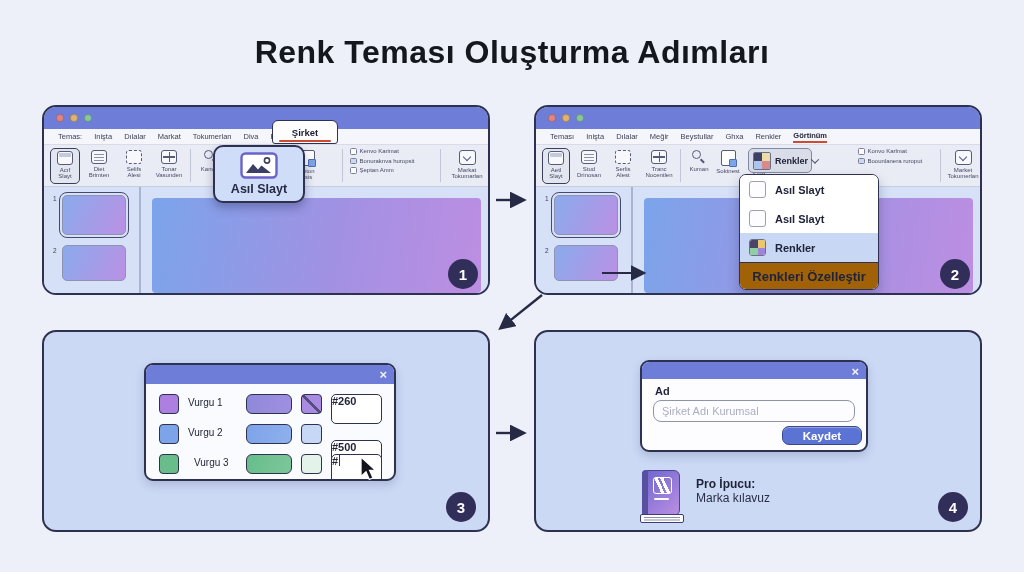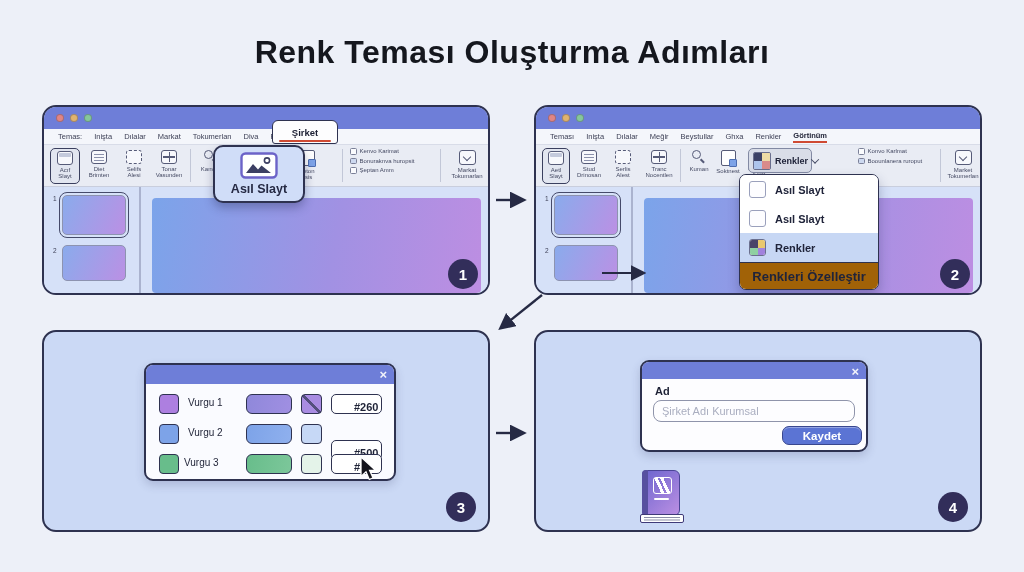--- a/index.html
+++ b/index.html
@@ -108,21 +108,21 @@
   .dd-footer{height:26px;border-top:1.5px solid #2e3250;background:#a16207;display:flex;align-items:center;justify-content:center;font-size:13px;font-weight:700;color:#20243a;}
   
   .dlg3{position:absolute;left:100px;top:31px;width:252px;height:118px;border:2px solid #2e3250;border-radius:9px;background:#fafbff;box-shadow:0 4px 10px rgba(50,55,100,.2);box-sizing:border-box;overflow:hidden;}
   .dlg-head{height:19px;background:#6e7ed8;position:relative;}
   .dlg-close{position:absolute;right:7px;top:1px;color:#f2f3fa;font-size:13px;font-weight:700;line-height:17px;}
   .chip{position:absolute;width:20px;height:20px;border:1.5px solid #2e3250;border-radius:4px;box-sizing:border-box;}
   .vlabel{position:absolute;font-size:10px;font-weight:400;color:#1e2236;}
   .pill{position:absolute;width:46px;height:20px;border:1.5px solid #2e3250;border-radius:6px;box-sizing:border-box;}
   .small-sw{position:absolute;width:21px;height:20px;border:1.5px solid #2e3250;border-radius:4px;box-sizing:border-box;}
   .small-sw.slash{background-image:linear-gradient(45deg,transparent 44%,#544f7e 44%,#544f7e 56%,transparent 56%);}
-  .hexbox{position:absolute;width:51px;height:20px;border:1.5px solid #2e3250;border-radius:5px;background:#fff;box-sizing:border-box;display:flex;align-items:flex-end;padding-left:22px;font-size:11px;font-weight:700;color:#1e2236;}
+  .hexbox{position:absolute;width:51px;height:30px;border:1.5px solid #2e3250;border-radius:5px;background:#fff;box-sizing:border-box;display:flex;align-items:flex-start;padding-left:0;font-size:11px;font-weight:700;color:#1e2236;}
   .caret{display:inline-block;width:1.3px;height:11px;background:#2e3250;margin-left:1px;}
   
   .dlg4{position:absolute;left:104px;top:28px;width:228px;height:92px;border:2px solid #2e3250;border-radius:9px;background:#fdfdff;box-shadow:0 4px 10px rgba(50,55,100,.2);box-sizing:border-box;overflow:hidden;}
   .dlg4 .dlg-head{height:17px;}
   .field-label{position:absolute;left:13px;top:23px;font-size:11px;font-weight:700;color:#1e2236;}
   .dlg-input{
     position:absolute;left:11px;top:38px;width:202px;height:22px;border:1.5px solid #8f94ab;border-radius:8px;
     background:#fdfdff;font-size:11px;color:#3c3f55;padding:0 8px;box-sizing:border-box;font-family:"Liberation Sans",sans-serif;
   }
   .dlg-input::placeholder{color:#aaaec0;}
@@ -371,21 +371,21 @@
 
     <div class="chip" style="left:13px;top:59px;background:#7da3e8;"></div>
     <div class="vlabel" style="left:42px;top:62px;">Vurgu 2</div>
     <div class="pill" style="left:100px;top:59px;background:linear-gradient(100deg,#7da3e8,#8fb0ee);"></div>
     <div class="small-sw" style="left:155px;top:59px;background:#c6d8f6;"></div>
     <div class="hexbox" style="left:185px;top:75px;">
         <span>#500</span>
       </div>
 
     <div class="chip" style="left:13px;top:89px;background:#68bd8b;"></div>
-    <div class="vlabel" style="left:38px;top:92px;">Vurgu 3</div>
+    <div class="vlabel" style="left:48px;top:92px;">Vurgu 3</div>
     <div class="pill" style="left:100px;top:89px;background:linear-gradient(100deg,#68bd8b,#7cc79a);"></div>
     <div class="small-sw" style="left:155px;top:89px;background:#e4f3e9;"></div>
     <div class="hexbox" style="left:185px;top:89px;">
         <span>#</span>
         <span class="caret"></span>
       </div>
   </div>
   <svg style="position:absolute;left:314px;top:124px;z-index:9;" width="22" height="26" viewBox="0 0 22 26">
     <path d="M3,1 L3,20.5 L8,15.8 L11.3,23.5 L15,21.8 L11.6,14.3 L17.5,14.3 Z" fill="#14141c" stroke="#ffffff" stroke-width="1.3"></path>
   </svg>
@@ -401,20 +401,24 @@
     <input class="dlg-input" type="text" placeholder="Şirket Adı Kurumsal" style="">
     <div class="save-btn">Kaydet</div>
   </div>
   <div class="tip">
     <div class="book">
       <div class="book-cover"></div>
       <div class="book-spine"></div>
       <div class="book-emblem"></div>
       <div class="book-line"></div>
       <div class="book-pages"></div>
+    </div>
+    <div>
+      <div class="tip-title">Pro İpucu:</div>
+      <div class="tip-text">Marka kılavuz</div>
     </div>
   </div>
   <div class="badge">4</div>
 </div>
 
 <svg class="flow-arrow" style="left:494px;top:190px;" width="38" height="20" viewBox="0 0 38 20">
   <defs>
       <marker id="ah1" markerWidth="7" markerHeight="7" refX="5" refY="3.5" orient="auto">
         <path d="M0,0 L7,3.5 L0,7 Z" fill="#262a44"></path>
       </marker>

